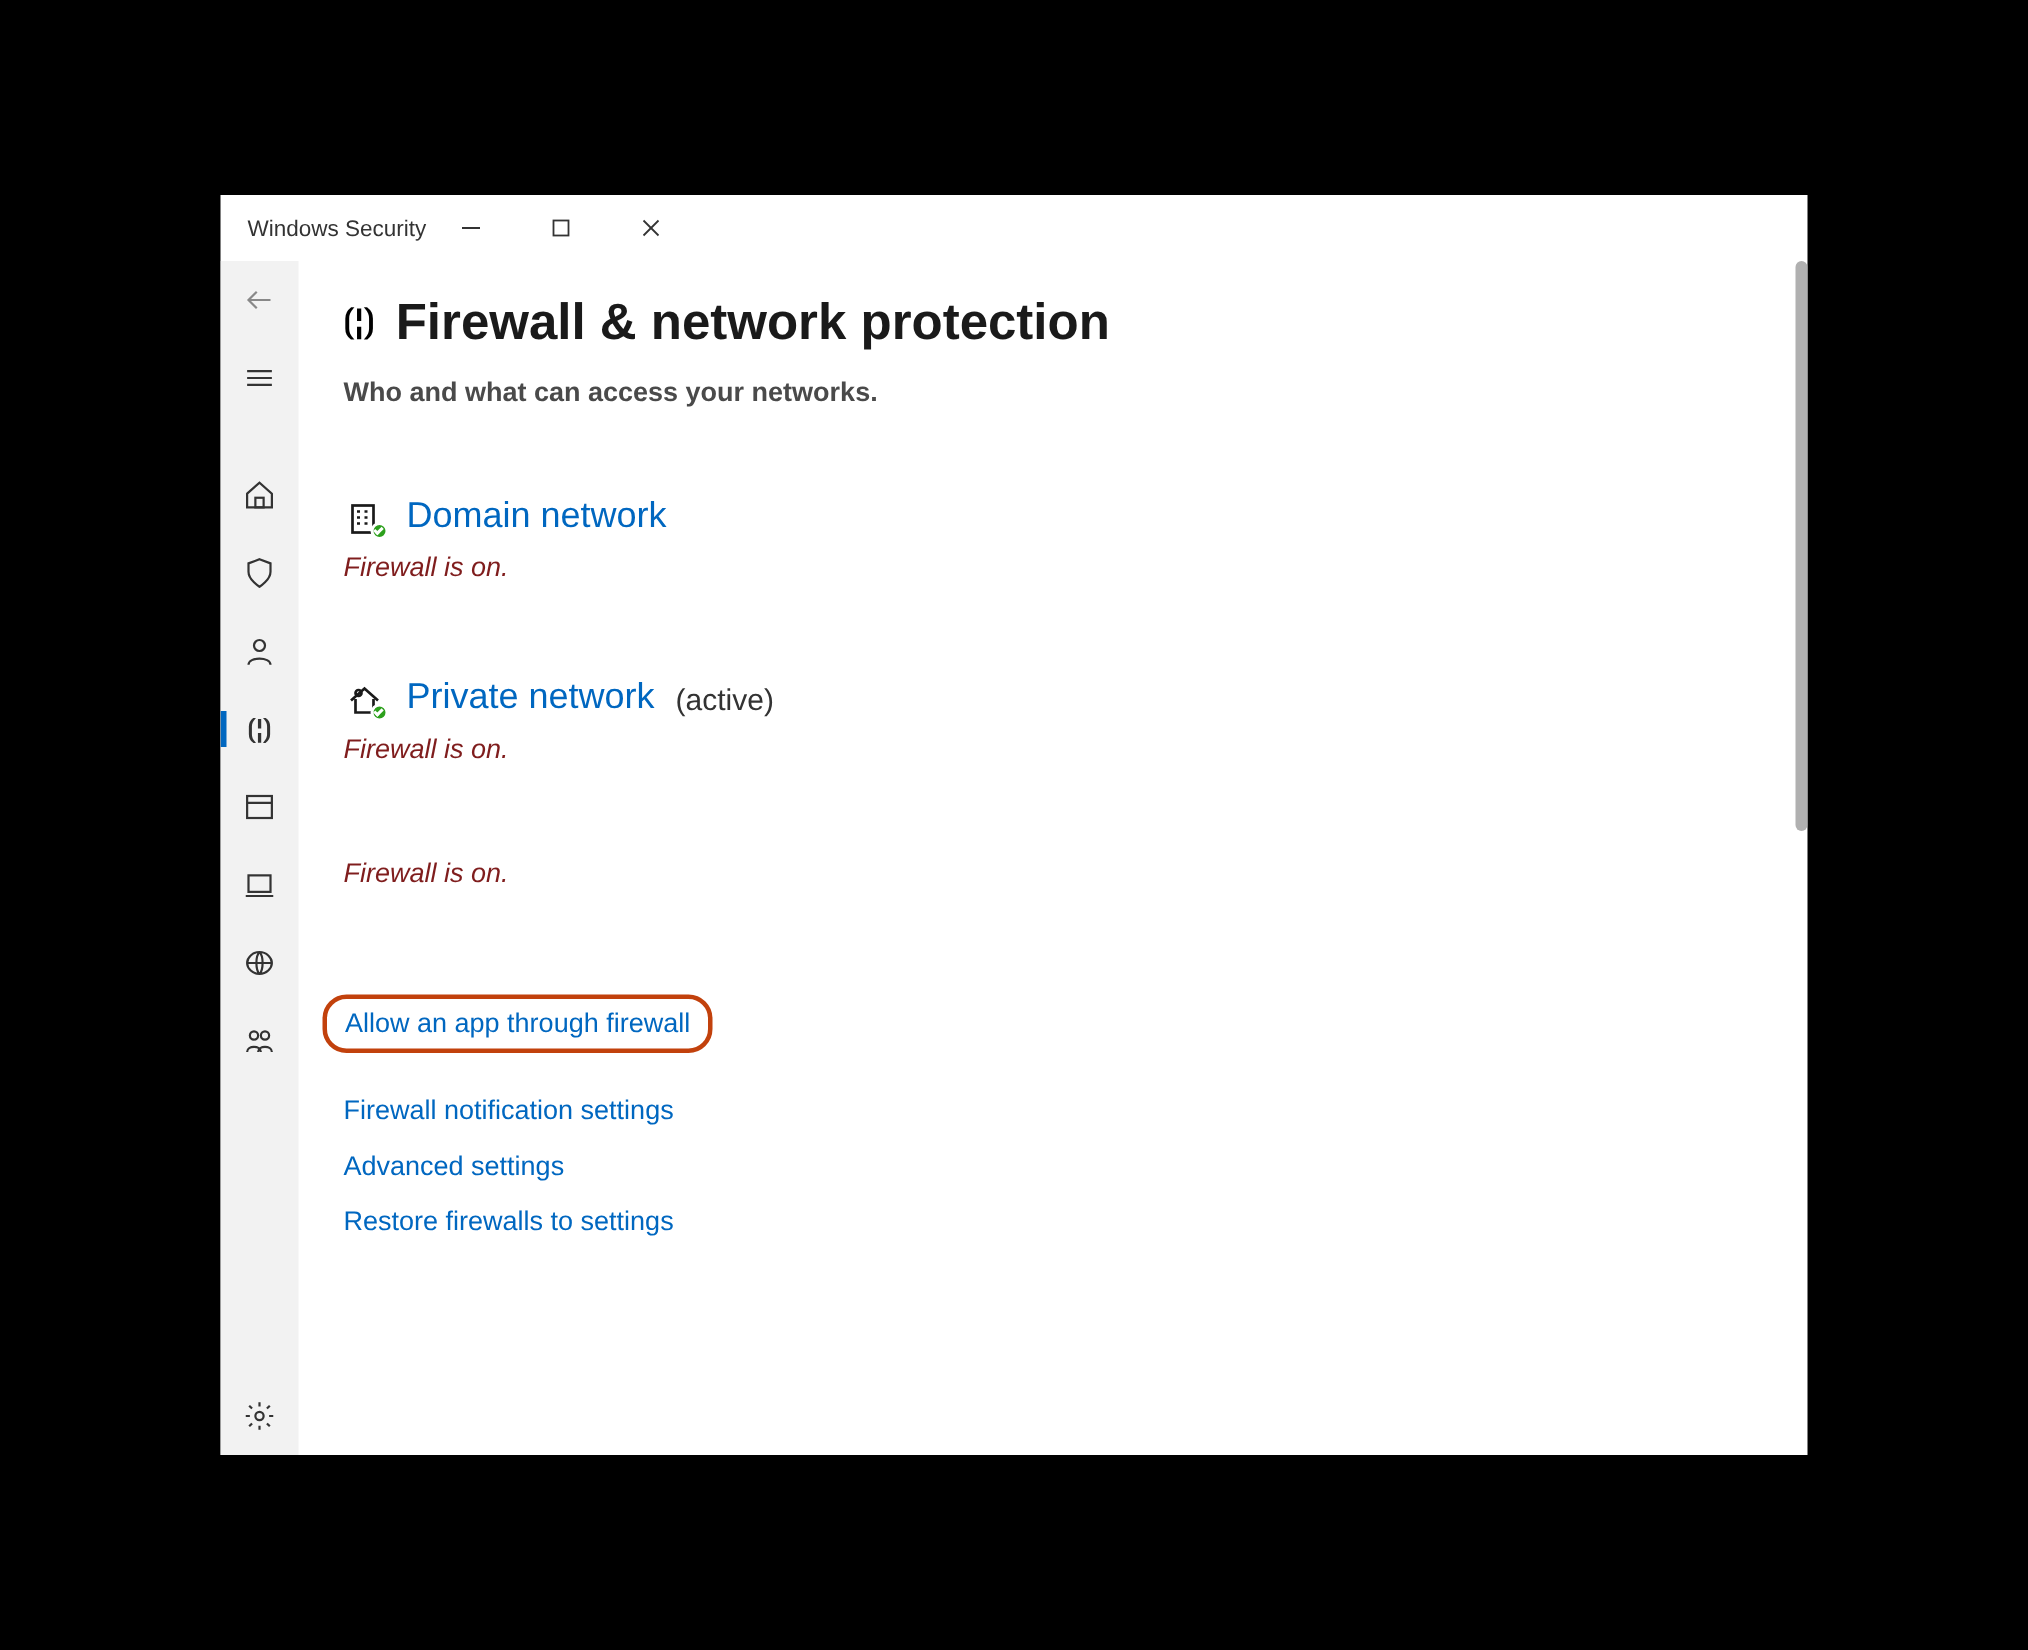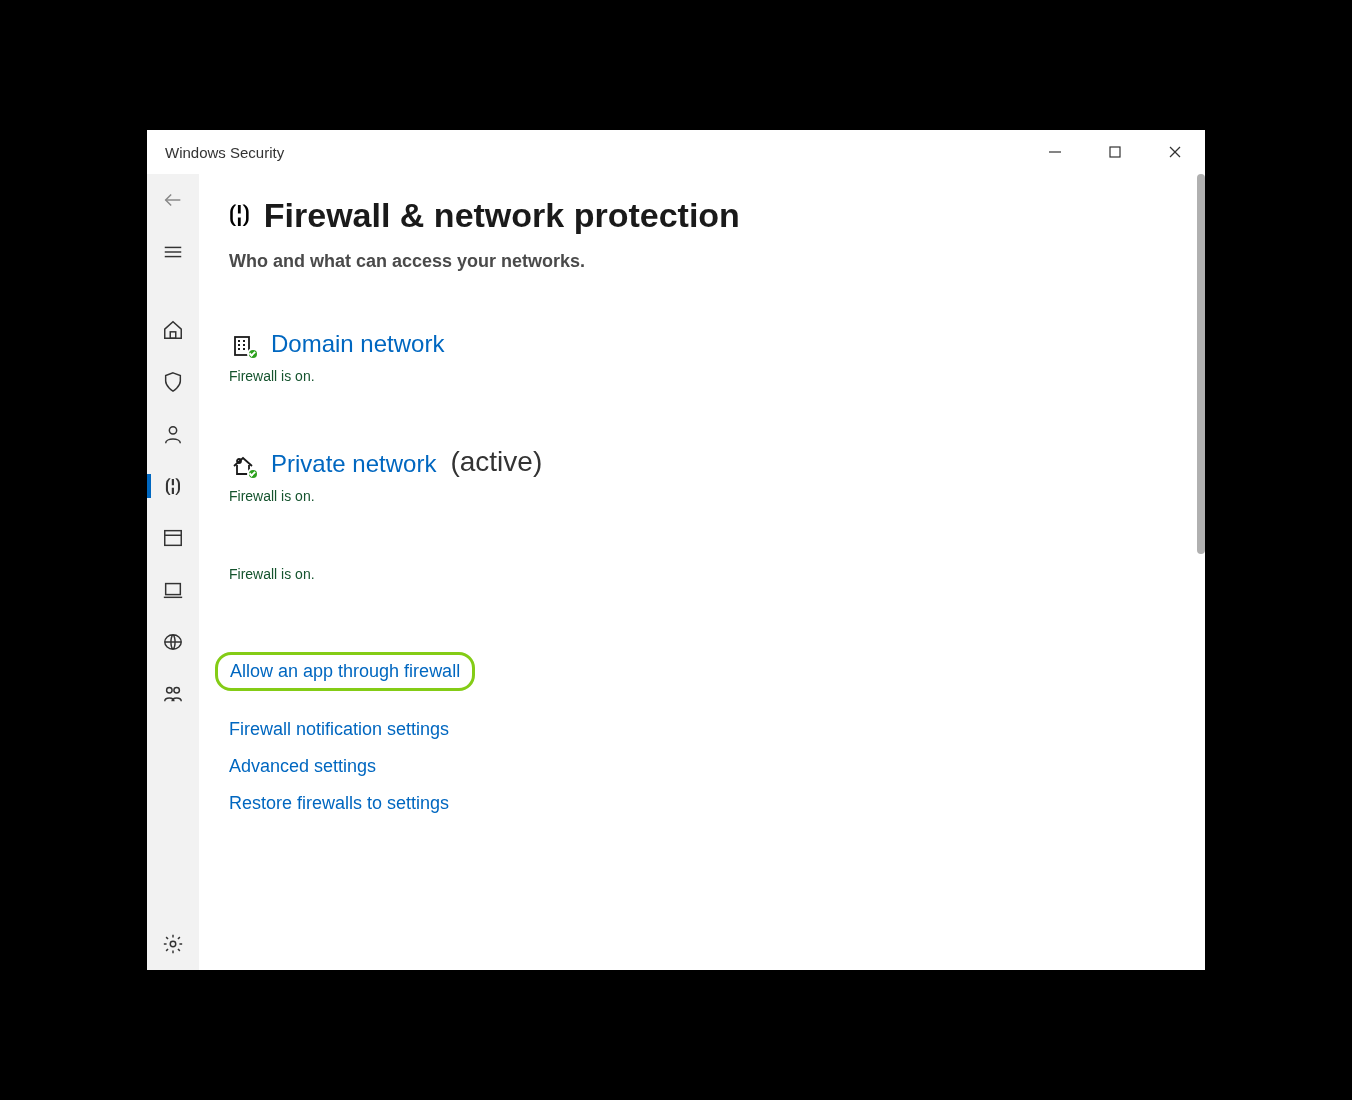--- a/index.html
+++ b/index.html
@@ -17,21 +17,20 @@
     background: #fff;
     position: relative;
     display: flex;
     flex-direction: column;
     overflow: hidden;
   }
   .titlebar {
     height: 44px;
     display: flex;
     align-items: center;
-    justify-content: space-between;
     padding-left: 18px;
     font-size: 15px;
     color: #333;
   }
   .win-controls {
     display: flex;
     height: 100%;
   }
   .win-btn {
     width: 60px;
@@ -109,27 +108,28 @@
     display: flex;
     align-items: flex-end;
     gap: 14px;
   }
   .network-link {
     font-size: 24px;
     font-weight: 400;
     color: #0067c0;
   }
   .active-tag {
-    font-size: 28px;
+    font-size: 20px;
     color: #333;
   }
   .network-status {
     margin-top: 10px;
-    font-size: 14px;
-    color: #14532d;
+    font-size: 18px;
+    color: #7f1d1d;
+    font-style: italic;
   }
   .net-icon {
     width: 28px;
     height: 24px;
     position: relative;
     display: flex;
     align-items: center;
     justify-content: center;
     color: #1a1a1a;
   }
@@ -158,21 +158,21 @@
   .links-section {
     margin-top: 70px;
   }
   .setting-link {
     font-size: 18px;
     color: #0067c0;
     margin-bottom: 16px;
     display: inline-block;
   }
   .highlight {
-    border: 3px solid #84cc16;
+    border: 3px solid #c2410c;
     border-radius: 16px;
     padding: 6px 12px;
     margin-left: -14px;
     margin-bottom: 10px;
     display: inline-block;
   }
   .highlight .setting-link { margin-bottom: 0; }
   .scroll-track {
     position: absolute;
     right: 0;

